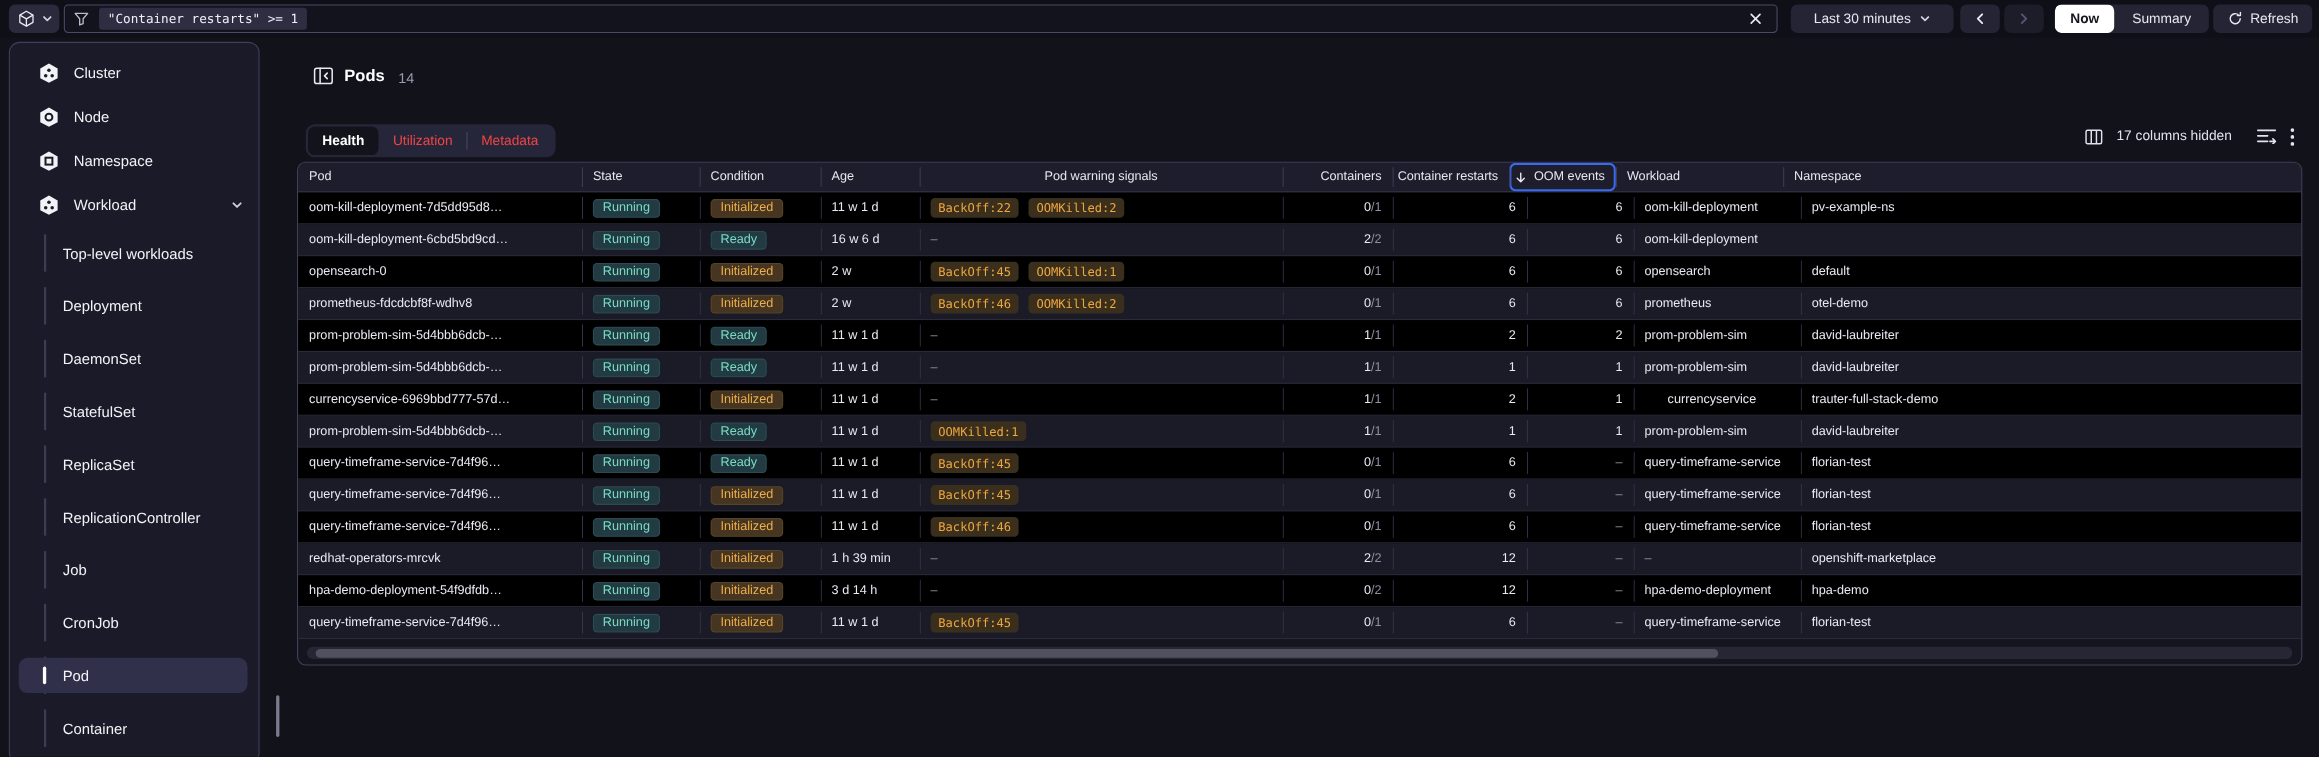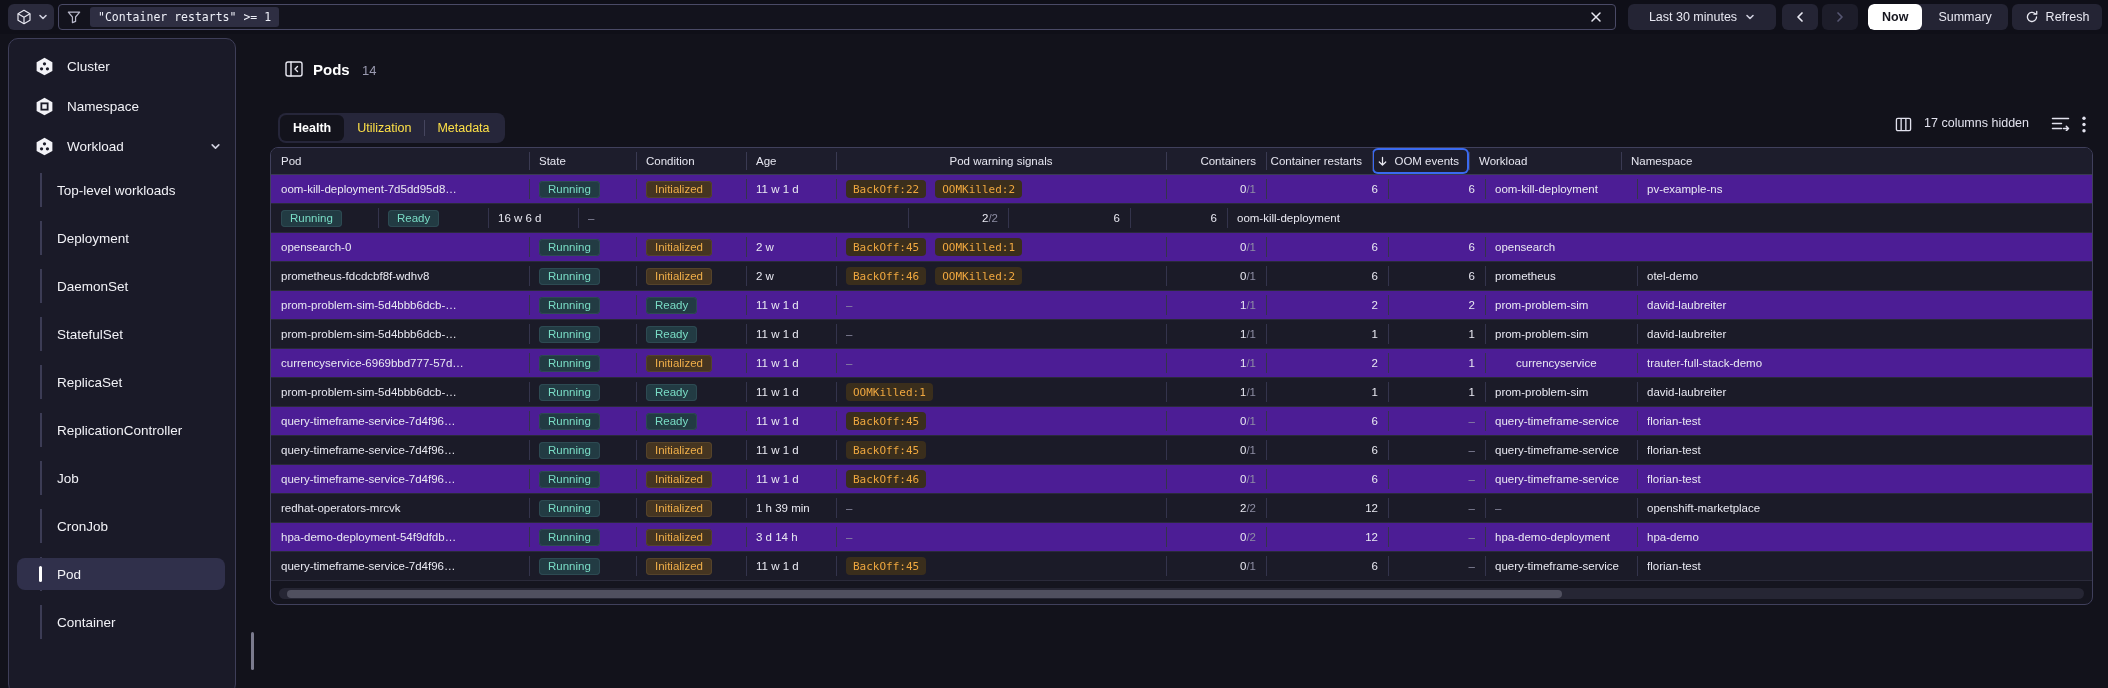--- a/index.html
+++ b/index.html
@@ -31,36 +31,36 @@
   .sb-sub::before{content:'';position:absolute;left:31px;top:7px;bottom:7px;width:1.5px;background:#3c3c55;}
   .sb-sub .lbl{position:relative;z-index:1;}
   .sb-sub.sel::after{content:'';position:absolute;left:8px;right:10px;top:8px;bottom:8px;background:#30304b;border-radius:8px;}
   .sel-bar{position:absolute;left:30px;top:16px;width:2.5px;height:16px;background:#fff;border-radius:2px;z-index:2;}
   .sb-chev{margin-left:auto;}
   
   .collapse-btn{position:absolute;left:284px;top:59px;width:20px;height:20px;cursor:pointer;}
   .page-title{position:absolute;left:313px;top:61px;font-size:15px;font-weight:bold;color:#fff;}
   .page-count{position:absolute;left:362px;top:63px;font-size:13px;color:#9a9ab0;}
   .tabs{position:absolute;left:278px;top:113px;height:30px;background:#26263a;border-radius:8px;display:flex;align-items:center;padding:2px;box-sizing:border-box;}
-  .tab{padding:0 13px;height:26px;display:flex;align-items:center;font-size:12.5px;color:#fde047;position:relative;cursor:pointer;}
+  .tab{padding:0 13px;height:26px;display:flex;align-items:center;font-size:12.5px;color:#ef4444;position:relative;cursor:pointer;}
   .tab.active{background:#13131c;border-radius:6px;color:#fff;font-weight:bold;}
   .tab:not(.active)+.tab:not(.active)::before{content:'';position:absolute;left:0;top:5px;bottom:5px;width:1px;background:#45455e;}
   .tools{position:absolute;right:22px;top:116px;height:26px;display:flex;align-items:flex-start;gap:12px;}
   .tools .txt{font-size:12.5px;color:#e2e2ee;margin-right:10px;}
   .tool-ic{cursor:pointer;display:flex;align-items:center;}
   
   .table{position:absolute;left:270px;top:147px;width:1823px;height:458px;border:1px solid #40405c;border-radius:8px;
     background:#15151f;box-sizing:border-box;overflow:hidden;}
   .thead{display:flex;height:26px;background:#1d1d2c;border-bottom:1px solid #3a3a52;}
   .th{flex:none;display:flex;align-items:center;gap:6px;padding:0 10px;font-size:11.5px;color:#e6e6f0;box-sizing:border-box;position:relative;white-space:nowrap;cursor:pointer;}
   .th.right{justify-content:flex-end;}
   .th+.th::after{content:'';position:absolute;left:0;top:4px;bottom:4px;width:1px;background:#3a3a52;}
   .th.focus{box-shadow:inset 0 0 0 2px #3a6af0;border-radius:6px;}
   .tr{display:flex;height:29px;box-sizing:border-box;border-bottom:1px solid #2a2a3a;cursor:pointer;}
-  .tr.odd{background:#4c1d95;} .tr.even{background:#1b1b28;}
+  .tr.odd{background:#000000;} .tr.even{background:#1b1b28;}
   .td{flex:none;display:flex;align-items:center;padding:0 10px;font-size:11.5px;color:#e9e9f2;box-sizing:border-box;
     position:relative;white-space:nowrap;overflow:hidden;}
   .td+.td::after{content:'';position:absolute;left:0;top:4px;bottom:4px;width:1px;background:#34344c;}
   .td.right{justify-content:flex-end;}
   .dim{color:#8e8ea4;}
   .chip{padding:2.5px 9px;border-radius:4px;font-size:11.5px;}
   .chip.teal{background:#223b43;color:#79dcc5;box-shadow:inset 0 0 0 1px #2d4a52;}
   .chip.orange{background:#453521;color:#efae49;box-shadow:inset 0 0 0 1px #55432a;}
   .wchip{font-family:"DejaVu Sans Mono",monospace;font-size:11px;padding:2.5px 7px;border-radius:4px;
     background:#3a2e1c;color:#efa73f;margin-right:9px;}
@@ -145,20 +145,29 @@
     <div class="sb-item">
       <span>
         <svg width="19" height="19" viewBox="0 0 20 20">
           <path d="M10 .8L18.3 5.6v9.2L10 19.2 1.7 14.8V5.6z" fill="#f2f2f7"></path>
           <circle cx="10" cy="7.2" r="1.7" fill="#1a1a28"></circle>
           <circle cx="6.9" cy="12.4" r="1.7" fill="#1a1a28"></circle>
           <circle cx="13.1" cy="12.4" r="1.7" fill="#1a1a28"></circle>
         </svg>
       </span>
       <span class="lbl">Cluster</span>
+    </div>
+    <div class="sb-item">
+      <span>
+        <svg width="19" height="19" viewBox="0 0 20 20">
+          <path d="M10 .8L18.3 5.6v9.2L10 19.2 1.7 14.8V5.6z" fill="#f2f2f7"></path>
+          <circle cx="10" cy="10" r="3.3" fill="none" stroke="#1a1a28" stroke-width="1.9"></circle>
+        </svg>
+      </span>
+      <span class="lbl">Node</span>
     </div>
     <div class="sb-item">
       <span>
         <svg width="19" height="19" viewBox="0 0 20 20">
           <path d="M10 .8L18.3 5.6v9.2L10 19.2 1.7 14.8V5.6z" fill="#f2f2f7"></path>
           <rect x="6.7" y="6.7" width="6.6" height="6.6" fill="none" stroke="#1a1a28" stroke-width="1.9"></rect>
         </svg>
       </span>
       <span class="lbl">Namespace</span>
     </div>
@@ -320,20 +329,23 @@
           <span>6</span>
         </div>
         <div class="td" style="width: 152px;">
           <span>oom-kill-deployment</span>
         </div>
         <div class="td" style="flex: 1 1 0%;">
           <span>pv-example-ns</span>
         </div>
       </div>
       <div class="tr even">
+        <div class="td" style="width: 258px;">
+          <span>oom-kill-deployment-6cbd5bd9cd…</span>
+        </div>
         <div class="td" style="width: 107px;">
           <span class="chip teal">Running</span>
         </div>
         <div class="td" style="width: 110px;">
           <span class="chip teal">Ready</span>
         </div>
         <div class="td" style="width: 90px;">
           <span>16 w 6 d</span>
         </div>
         <div class="td" style="width: 330px;">
@@ -379,20 +391,23 @@
         </div>
         <div class="td right" style="width: 122px;">
           <span>6</span>
         </div>
         <div class="td right" style="width: 97px;">
           <span>6</span>
         </div>
         <div class="td" style="width: 152px;">
           <span>opensearch</span>
         </div>
+        <div class="td" style="flex: 1 1 0%;">
+          <span>default</span>
+        </div>
       </div>
       <div class="tr even">
         <div class="td" style="width: 258px;">
           <span>prometheus-fdcdcbf8f-wdhv8</span>
         </div>
         <div class="td" style="width: 107px;">
           <span class="chip teal">Running</span>
         </div>
         <div class="td" style="width: 110px;">
           <span class="chip orange">Initialized</span>

